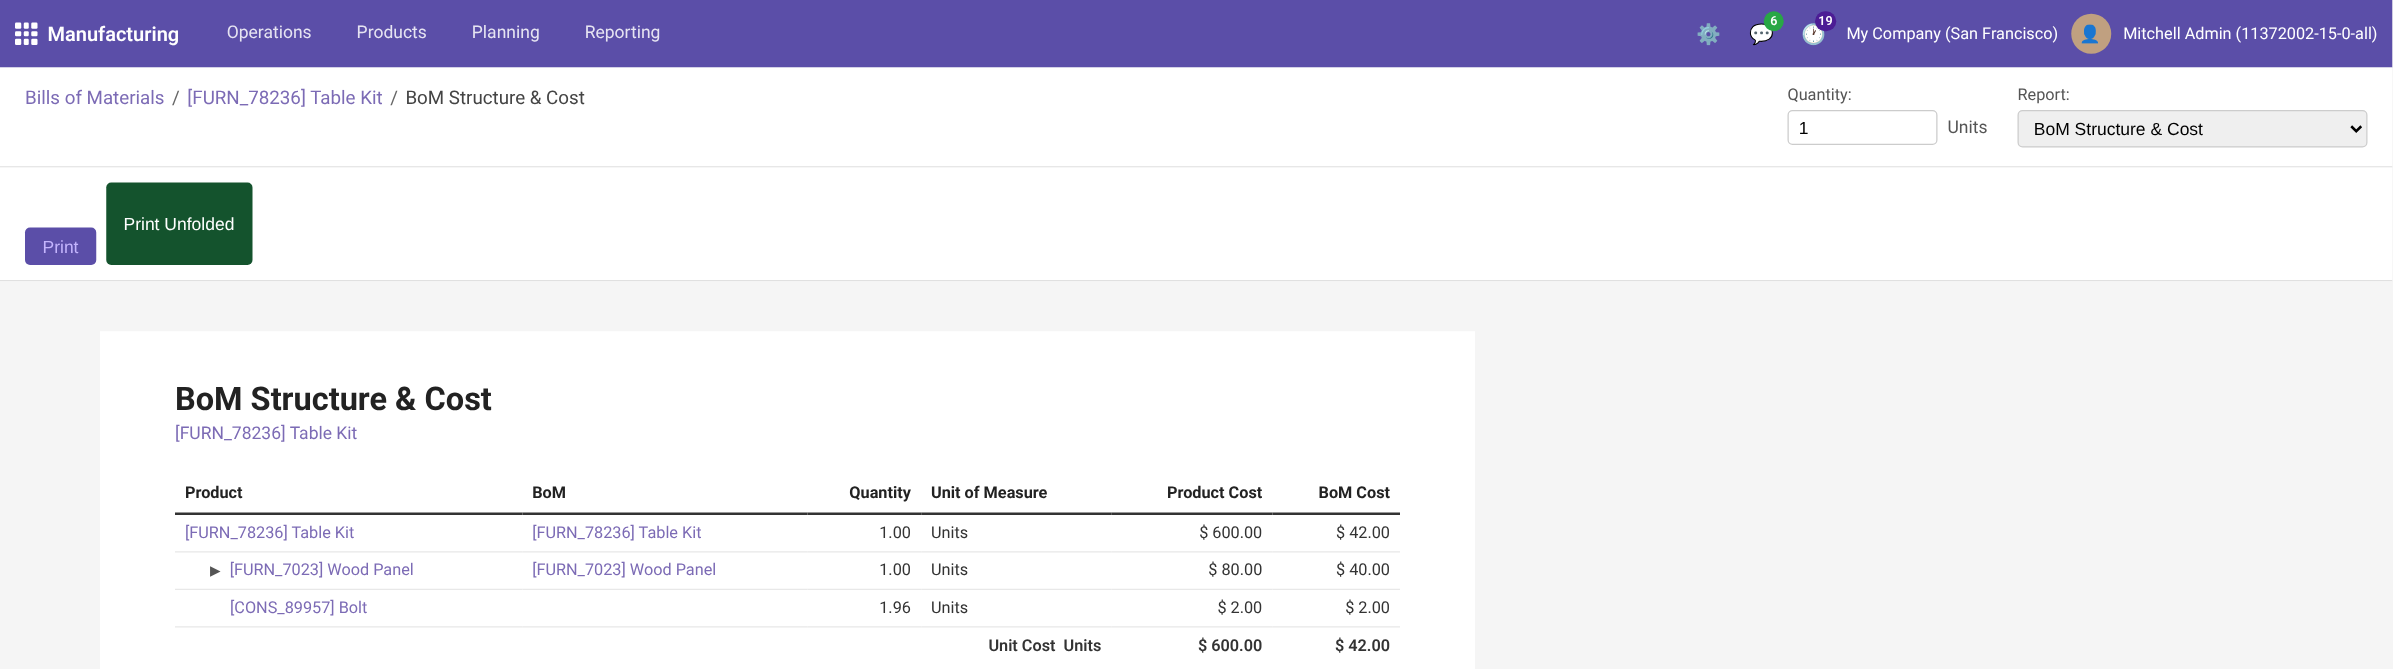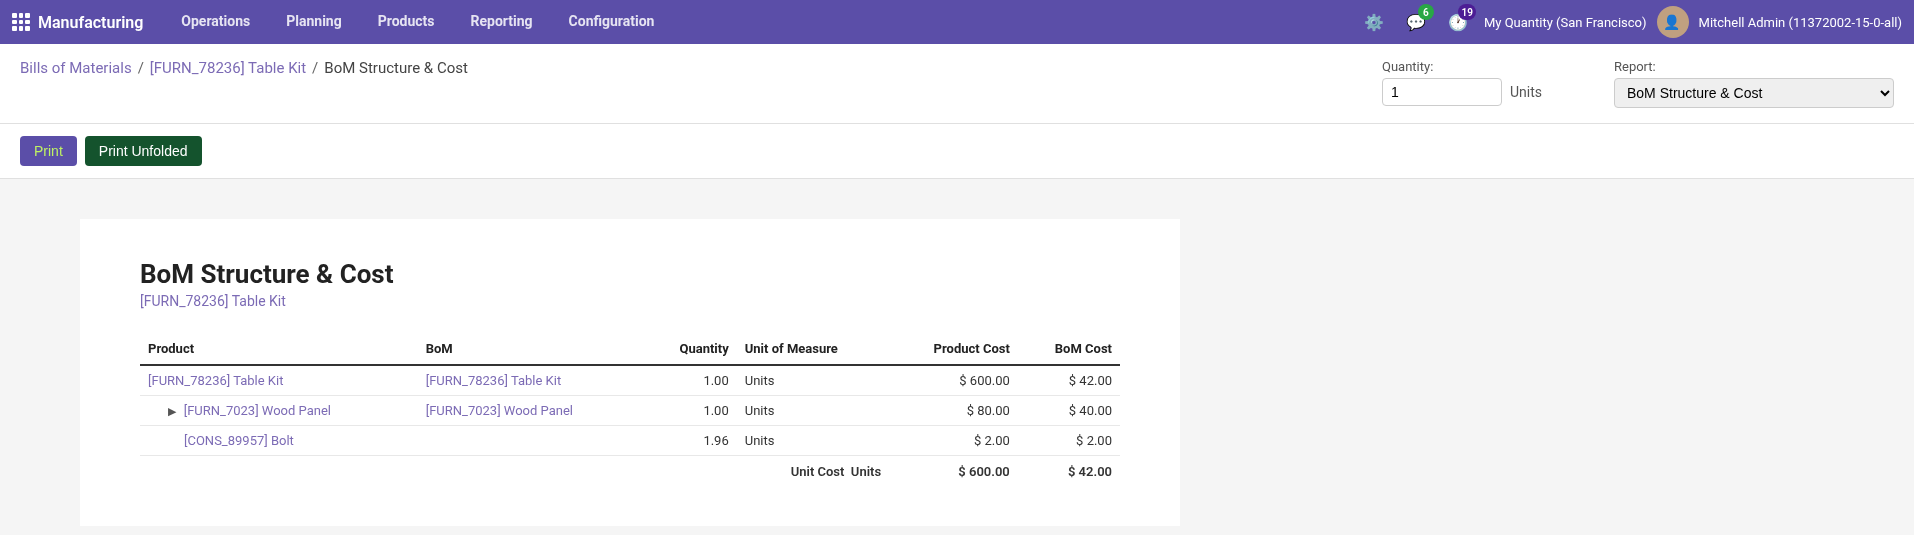--- a/index.html
+++ b/index.html
@@ -4,21 +4,21 @@
   <style>
     * { box-sizing: border-box; margin: 0; padding: 0; }
     body { font-family: -apple-system, BlinkMacSystemFont, 'Segoe UI', Roboto, sans-serif; font-size: 14px; background: #f5f5f5; }
 
     
     .topnav {
       background: #5b4ea8;
       color: white;
       display: flex;
       align-items: center;
-      height: 44px;
+      height: 54px;
       padding: 0 12px;
       gap: 4px;
     }
     .topnav-logo {
       display: flex;
       align-items: center;
       gap: 8px;
       margin-right: 16px;
       cursor: pointer;
     }
@@ -50,21 +50,20 @@
       color: rgba(255,255,255,0.85);
       padding: 0 18px;
       height: 55px;
       display: flex;
       align-items: center;
       cursor: pointer;
       font-size: 14px;
       white-space: nowrap;
       border-bottom: 3px solid transparent;
       transition: background 0.15s;
-      font-weight: bold;
     }
     .topnav-right {
       display: flex;
       align-items: center;
       gap: 10px;
       margin-left: auto;
     }
     .topnav-icon-btn {
       color: white;
       cursor: pointer;
@@ -147,21 +146,20 @@
 
     .subheader-controls {
       display: flex;
       align-items: flex-start;
       gap: 24px;
     }
     .control-group {
       display: flex;
       flex-direction: column;
       gap: 4px;
-      margin-left: 48px;
     }
     .control-label {
       font-size: 13px;
       color: #555;
     }
     .control-row {
       display: flex;
       align-items: center;
       gap: 8px;
     }
@@ -198,21 +196,22 @@
     .btn {
       padding: 7px 14px;
       border-radius: 4px;
       border: none;
       cursor: pointer;
       font-size: 14px;
       font-weight: 500;
     }
     .btn-primary {
       background: #5b4ea8;
-      color: #bef264;
+      color: #c4b5fd;
+      margin-top: 36px;
     }
     .btn-secondary {
       background: #14532d;
       color: white;
     }
 
     
     .main-content {
       padding: 40px 80px;
       background: #f5f5f5;
@@ -288,38 +287,37 @@
         <span></span>
         <span></span>
       <span></span>
         <span></span>
         <span></span>
     </div>
     <span class="topnav-appname">Manufacturing</span>
   </div>
   <div class="topnav-menu">
     <div class="topnav-item">Operations</div>
+    <div class="topnav-item">Products</div>
     <div class="topnav-item">Planning</div>
-    <div class="topnav-item">Products</div>
     <div class="topnav-item">Reporting</div>
-    <div class="topnav-item">Configuration</div>
   </div>
   <div class="topnav-right">
     <div class="topnav-icon-btn">
       ⚙️
     </div>
     <div class="topnav-icon-btn" style="position:relative;">
       💬
       <span class="badge">6</span>
     </div>
     <div class="topnav-icon-btn" style="position:relative;">
       🕐
       <span class="badge badge-orange">19</span>
     </div>
-    <span class="company-name">My Quantity (San Francisco)</span>
+    <span class="company-name">My Company (San Francisco)</span>
     <div class="user-avatar">
       👤
     </div>
     <span class="user-name">Mitchell Admin (11372002-15-0-all)</span>
   </div>
 </nav>
 
 <div class="subheader">
   <div class="breadcrumb">
     <span class="breadcrumb-item">Bills of Materials</span>

